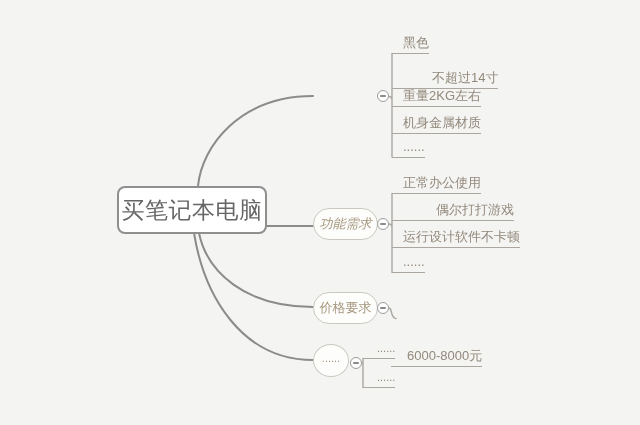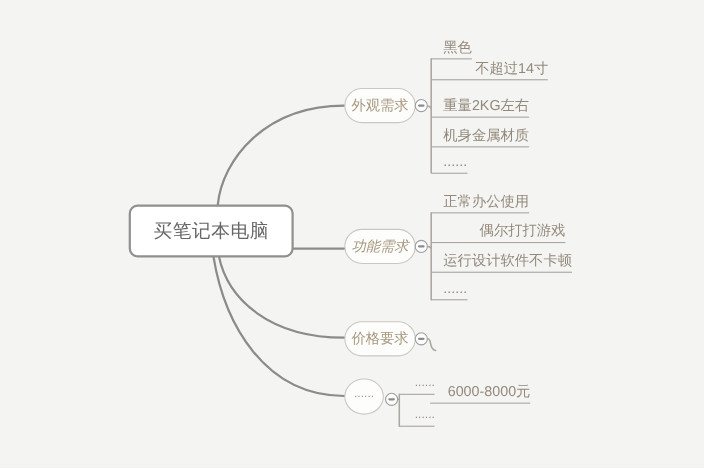--- a/index.html
+++ b/index.html
@@ -18,21 +18,21 @@
   }
   
   .root-node{
     position:absolute;left:117px;top:186px;
     width:150px;height:48px;
     box-sizing:border-box;
     background:#ffffff;
     border:2px solid #8f8f8f;
     border-radius:8px;
     color:#666666;
-    font-size:17px;
+    font-size:23px;
     line-height:44px;
     text-align:center;
     white-space:nowrap;
     letter-spacing:0.5px;
   }
   
   .branch-node{
     position:absolute;
     box-sizing:border-box;
     background:#fdfdfc;
@@ -70,21 +70,21 @@
     height:20px;line-height:20px;
     font-size:13px;
     color:#93897b;
     white-space:nowrap;
     border-bottom:1.4px solid #aba69f;
   }
   .g1{left:392px;padding-left:11px;text-align:center;}
   .g2{left:392px;padding-left:11px;}
   .g3{left:391px;padding-left:16px;margin-top:48px;}
   .g4{left:363px;padding-left:14px;font-size:11px;}
-  .l1a{top:33px;} .l1b{top:52px;padding-left:40px;} .l1c{top:86px;} .l1d{top:113px;} .l1e{top:137px;}
+  .l1a{top:33px;} .l1b{top:68px;padding-left:40px;} .l1c{top:86px;} .l1d{top:113px;} .l1e{top:137px;}
   .l2a{top:173px;} .l2b{top:200px;padding-left:44px;} .l2c{top:227px;} .l2d{top:252px;}
   .l3a{top:298px;}
   .l4a{top:338px;} .l4b{top:367px;}
 </style>
 </head>
 <body>
 
 <div class="canvas">
 
   <svg class="wires" viewBox="0 0 640 425" xmlns="http://www.w3.org/2000/svg">
@@ -99,21 +99,20 @@
     <g stroke="#aba69f" stroke-width="1.4" fill="none" stroke-linecap="round">
       <path d="M389,96.5 C391.5,96.5 392,98 392,100 M392,53.5 V157"></path>
       <path d="M389,224 C391.5,224 392,225 392,227 M392,193.5 V272.5"></path>
       <path d="M389,308 C393,308.5 389.5,317 396,318.6"></path>
       <path d="M361,363 H363 M363,358.5 V387.5"></path>
     </g>
   </svg>
 
   <div class="root-node">买笔记本电脑</div>
 
-  <div class="branch-node bn1">外观需求</div>
   <div class="branch-node bn2">功能需求</div>
   <div class="branch-node bn3">价格要求</div>
   <div class="branch-node bn4">......</div>
 
   <div class="collapse-btn cb1">
     <span class="minus-bar"></span>
   </div>
   <div class="collapse-btn cb2">
     <span class="minus-bar"></span>
   </div>

